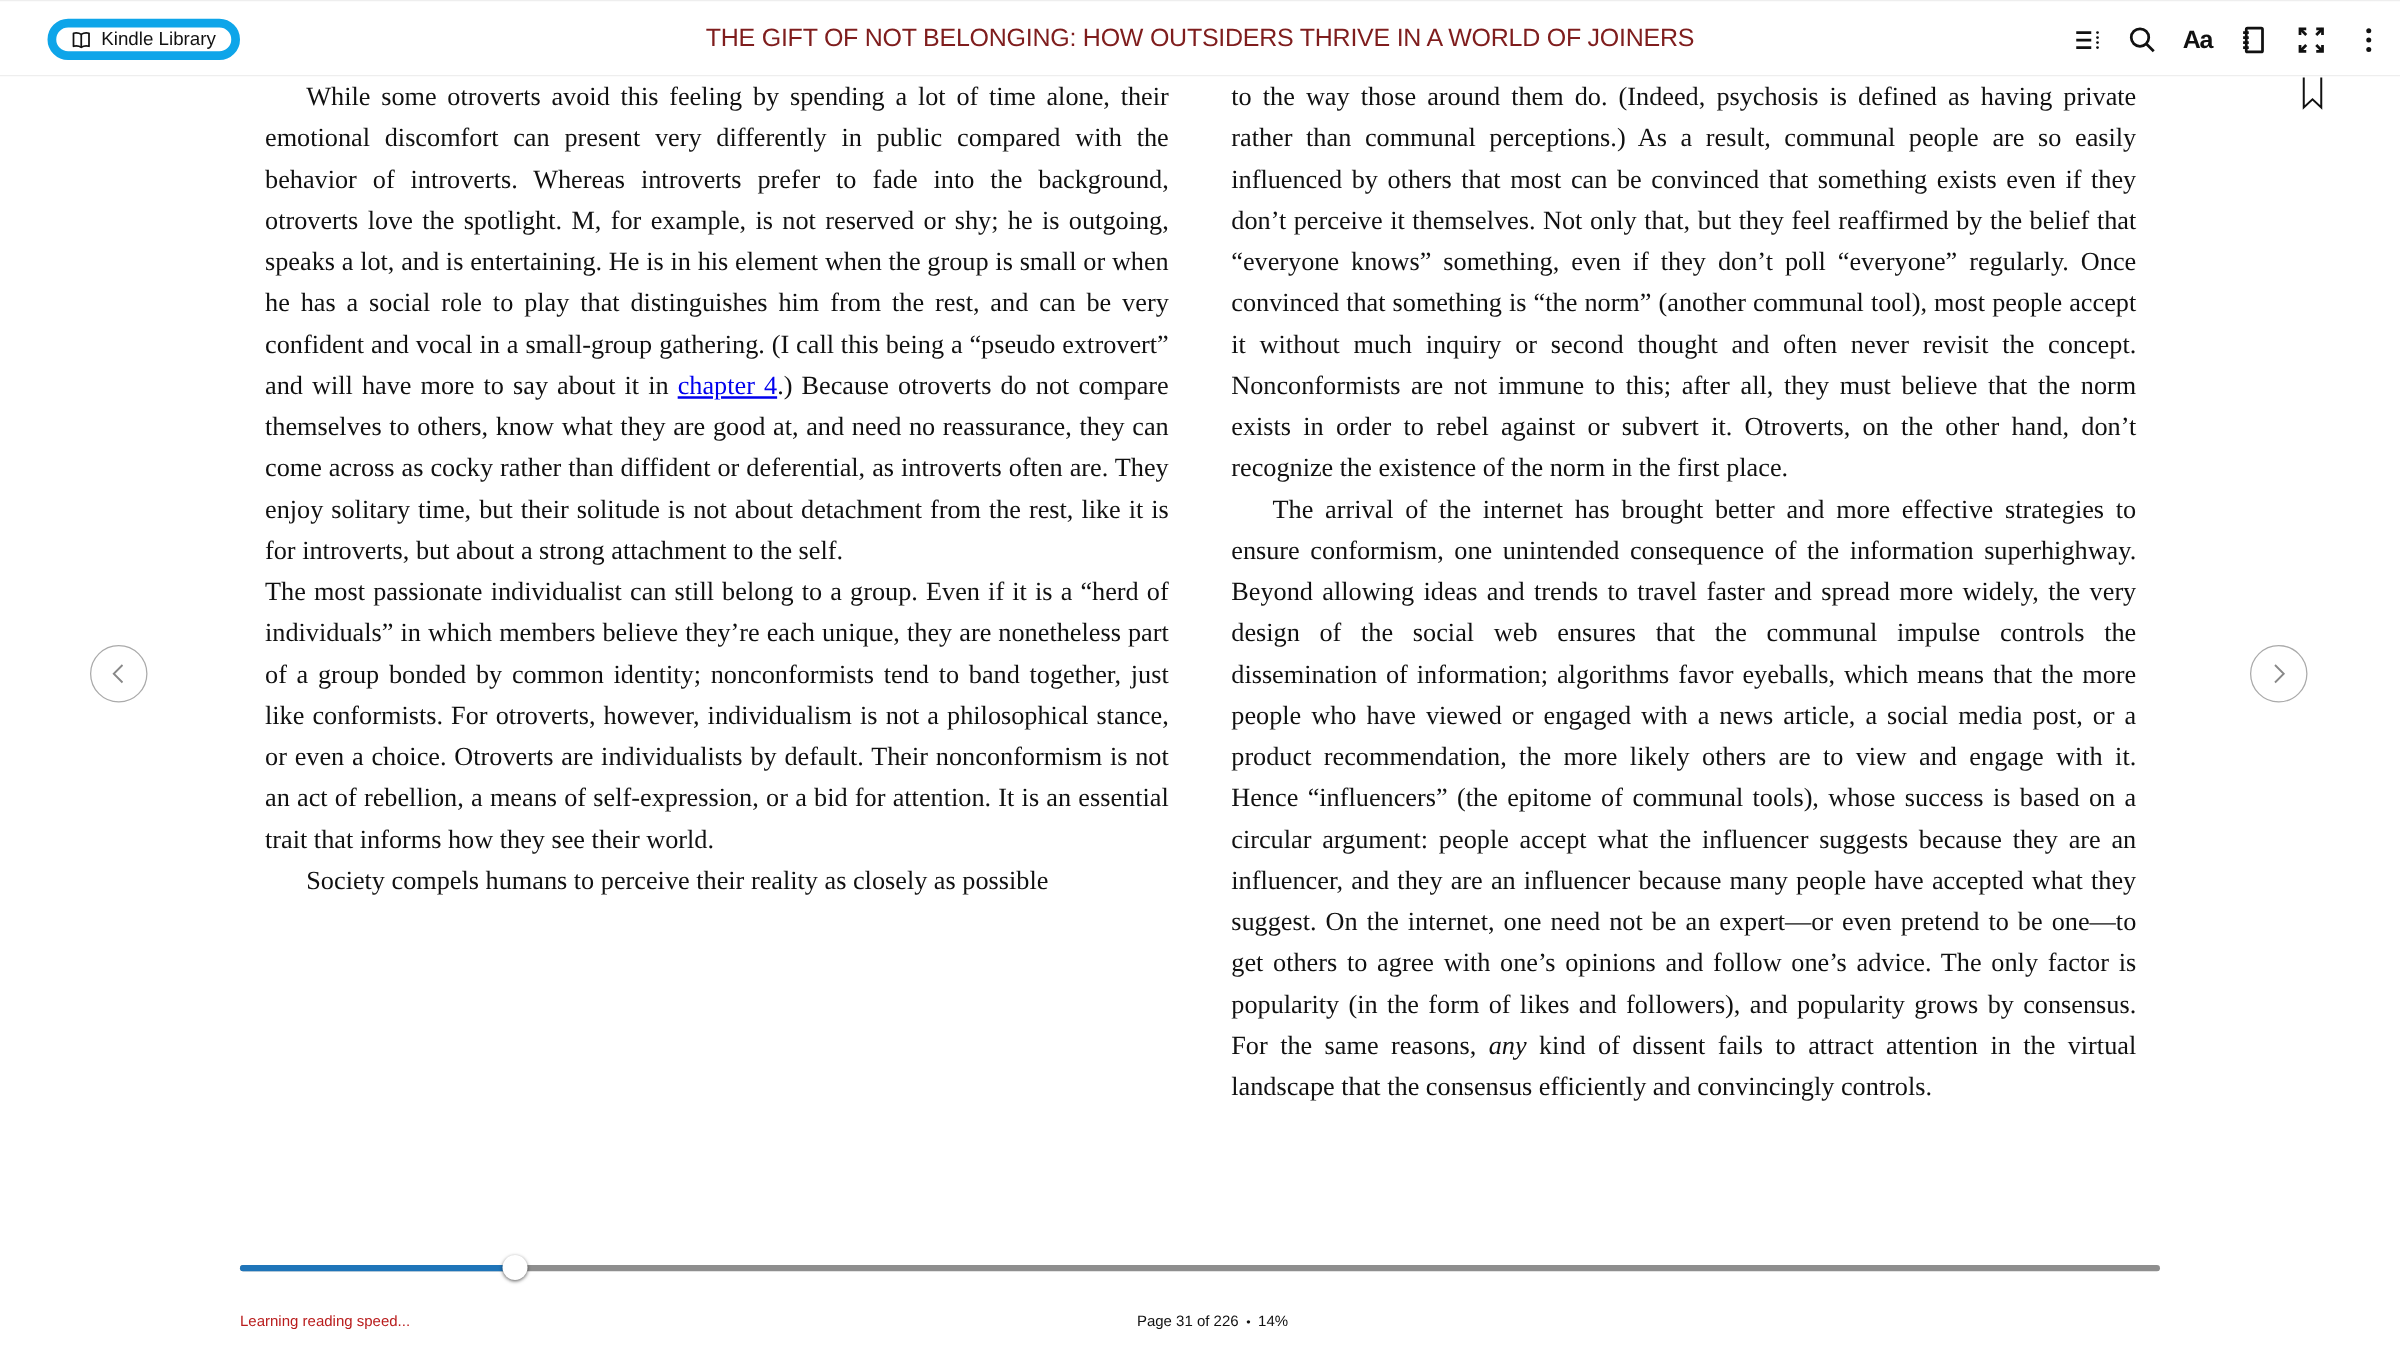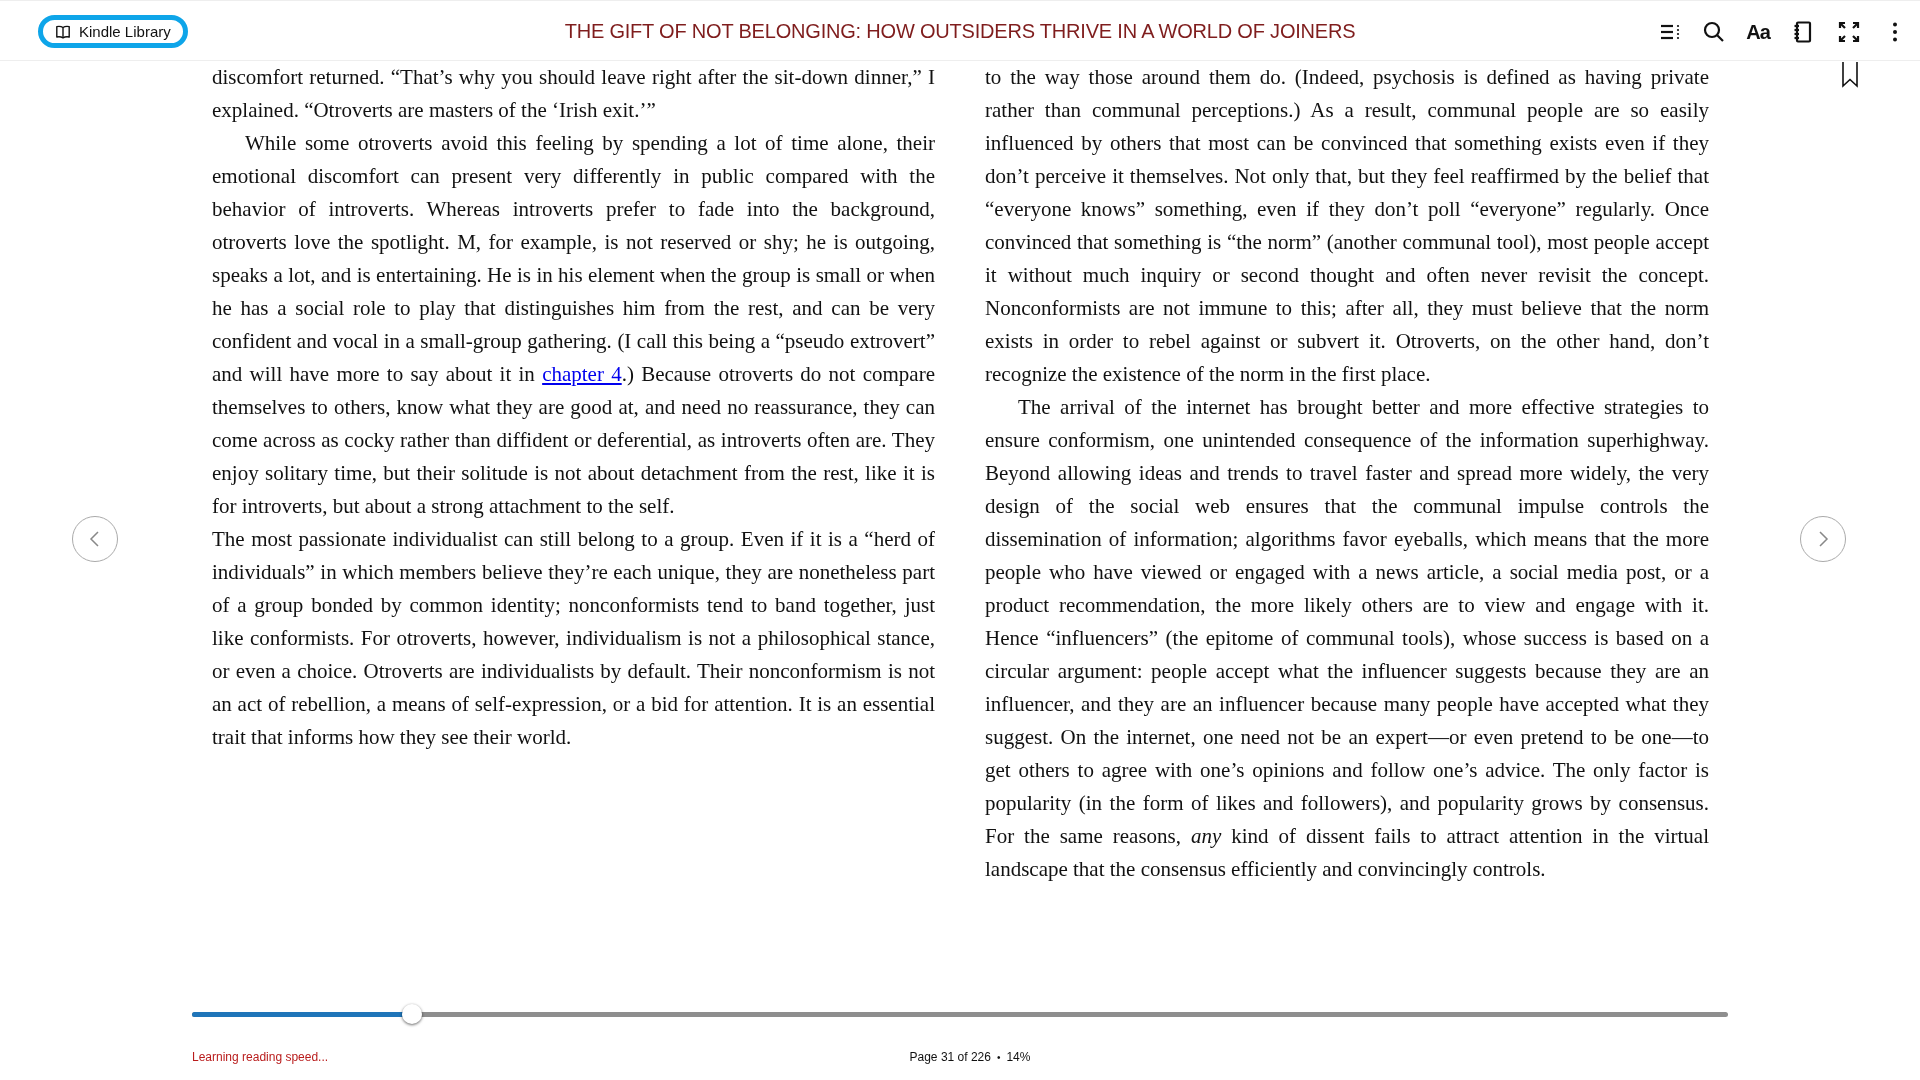--- a/index.html
+++ b/index.html
@@ -20,21 +20,21 @@
     border-top: 1px solid #eeeeee;
     border-bottom: 1px solid #eeeeee;
     box-sizing: border-box;
     background: #fff;
   }
   .library-btn {
     position: absolute;
     left: 38px; top: 14px;
     height: 33px;
     padding: 0 12px 0 12px;
-    border: 5px solid #0ea5e9;
+    border: 7px solid #0ea5e9;
     border-radius: 17px;
     display: flex;
     align-items: center;
     gap: 8px;
     font-size: 15px;
     color: #111;
     background: #fff;
     box-sizing: border-box;
     cursor: pointer;
   }
@@ -218,23 +218,23 @@
   </div>
 </div>
 
 <div class="bookmark">
   <svg viewBox="0 0 20 28" width="20" height="28" fill="none" stroke="#111" stroke-width="1.6">
     <path d="M3 1 V25 L10 18.5 L17 25 V1"></path>
   </svg>
 </div>
 
 <div class="page col-left">
-  <p class="continued">discomfort returned. “That’s why you should leave right after the sit-down dinner,” I explained. “Otroverts are masters of the ‘Irish exit.’”</p>
   <p class="indent"><span>While some otroverts avoid this feeling by spending a lot of time alone, their emotional discomfort can present very differently in public compared with the behavior of introverts. Whereas introverts prefer to fade into the background, otroverts love the spotlight. M, for example, is not reserved or shy; he is outgoing, speaks a lot, and is entertaining. He is in his element when the group is small or when he has a social role to play that distinguishes him from the rest, and can be very confident and vocal in a small-group gathering. (I call this being a “pseudo extrovert” and will have more to say about it in </span><a>chapter 4</a><span>.) Because otroverts do not compare themselves to others, know what they are good at, and need no reassurance, they can come across as cocky rather than diffident or deferential, as introverts often are. They enjoy solitary time, but their solitude is not about detachment from the rest, like it is for introverts, but about a strong attachment to the self.</span></p>
   <p>The most passionate individualist can still belong to a group. Even if it is a “herd of individuals” in which members believe they’re each unique, they are nonetheless part of a group bonded by common identity; nonconformists tend to band together, just like conformists. For otroverts, however, individualism is not a philosophical stance, or even a choice. Otroverts are individualists by default. Their nonconformism is not an act of rebellion, a means of self-expression, or a bid for attention. It is an essential trait that informs how they see their world.</p>
+  <p class="indent">Society compels humans to perceive their reality as closely as possible</p>
 </div>
 
 <div class="page col-right">
   <p class="continued">to the way those around them do. (Indeed, psychosis is defined as having private rather than communal perceptions.) As a result, communal people are so easily influenced by others that most can be convinced that something exists even if they don’t perceive it themselves. Not only that, but they feel reaffirmed by the belief that “everyone knows” something, even if they don’t poll “everyone” regularly. Once convinced that something is “the norm” (another communal tool), most people accept it without much inquiry or second thought and often never revisit the concept. Nonconformists are not immune to this; after all, they must believe that the norm exists in order to rebel against or subvert it. Otroverts, on the other hand, don’t recognize the existence of the norm in the first place.</p>
   <p class="indent"><span>The arrival of the internet has brought better and more effective strategies to ensure conformism, one unintended consequence of the information superhighway. Beyond allowing ideas and trends to travel faster and spread more widely, the very design of the social web ensures that the communal impulse controls the dissemination of information; algorithms favor eyeballs, which means that the more people who have viewed or engaged with a news article, a social media post, or a product recommendation, the more likely others are to view and engage with it. Hence “influencers” (the epitome of communal tools), whose success is based on a circular argument: people accept what the influencer suggests because they are an influencer, and they are an influencer because many people have accepted what they suggest. On the internet, one need not be an expert—or even pretend to be one—to get others to agree with one’s opinions and follow one’s advice. The only factor is popularity (in the form of likes and followers), and popularity grows by consensus. For the same reasons, </span><em>any</em><span> kind of dissent fails to attract attention in the virtual landscape that the consensus efficiently and convincingly controls.</span></p>
 </div>
 
 <div class="nav-arrow nav-prev">
   <svg viewBox="0 0 18 18" fill="none" stroke="#888" stroke-width="1.5">
     <path d="M12 2 L5 9 L12 16"></path>

